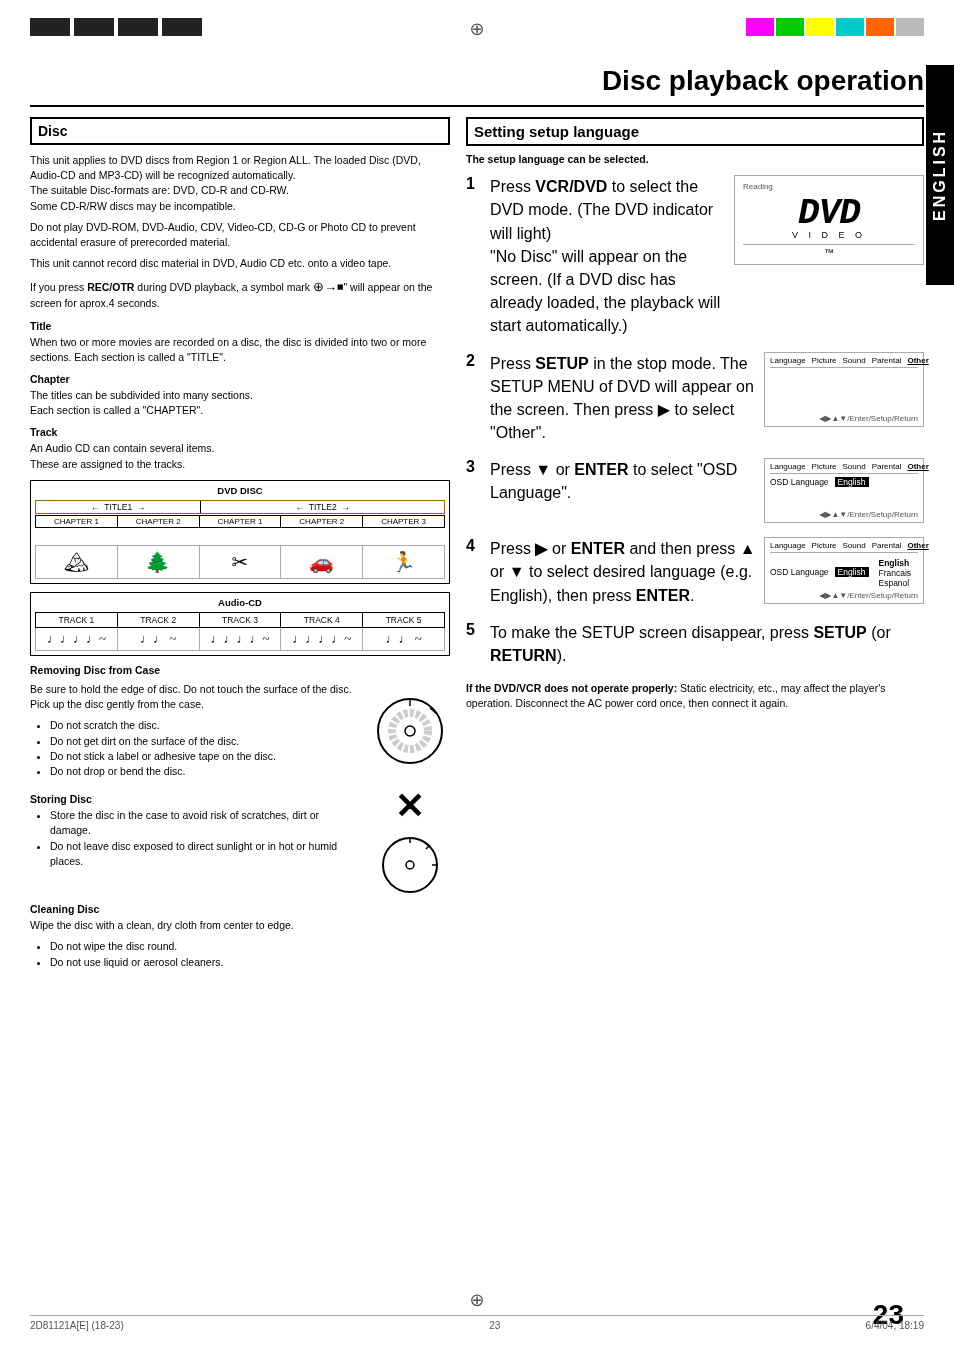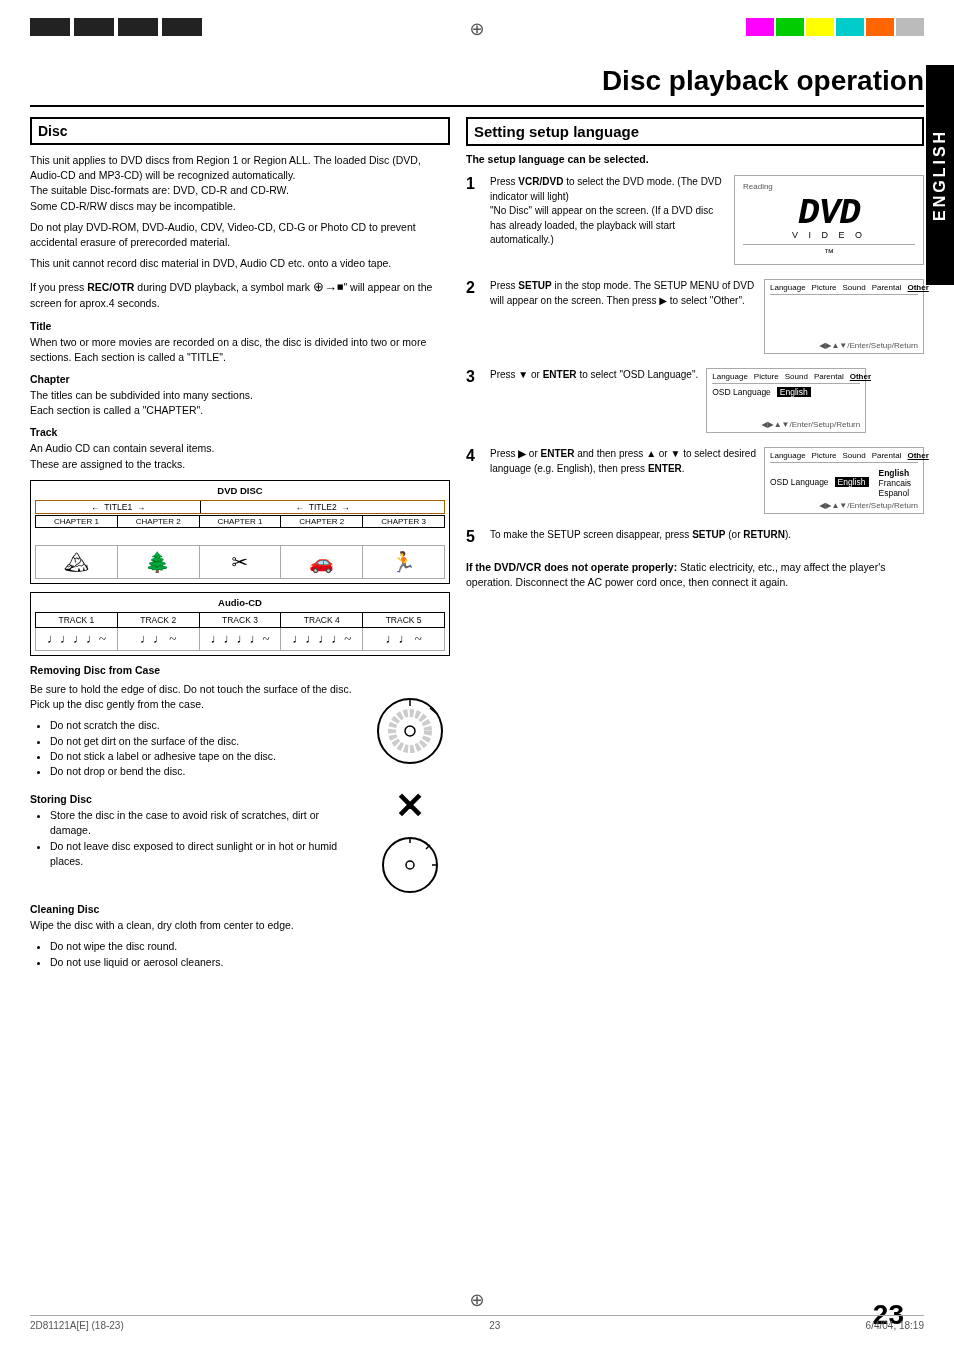--- a/index.html
+++ b/index.html
@@ -207,21 +207,21 @@
       gap: 8px;
       margin-bottom: 14px;
     }
     .step-num {
       font-size: 16px;
       font-weight: bold;
       min-width: 16px;
       flex-shrink: 0;
     }
     .step-text {
-      font-size: 10px;
+      font-size: 16px;
       line-height: 1.45;
       flex: 1;
     }
 
     
     .dvd-panel {
       background: #fff;
       border: 1px solid #aaa;
       padding: 6px 8px;
       font-size: 9px;

